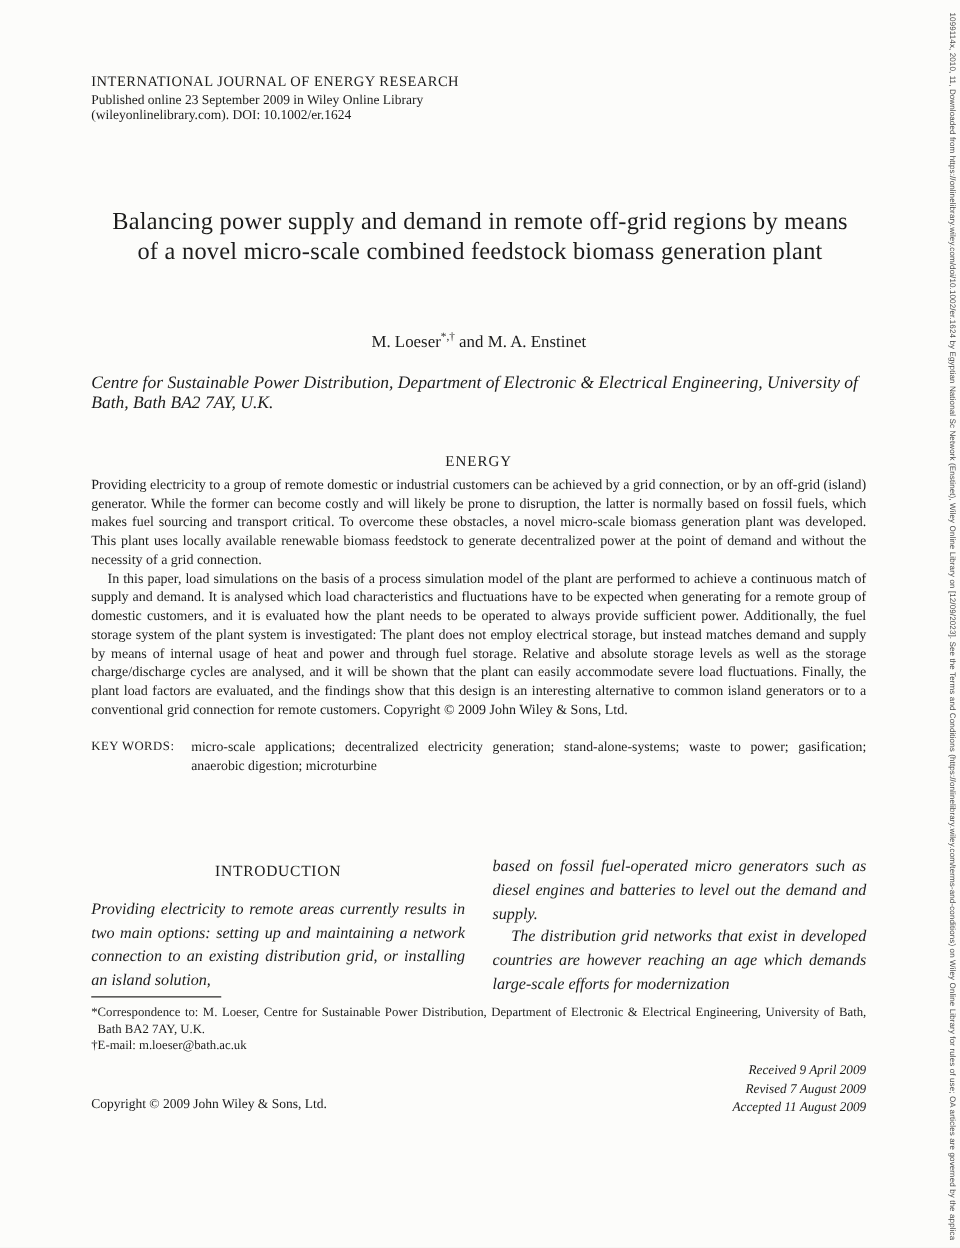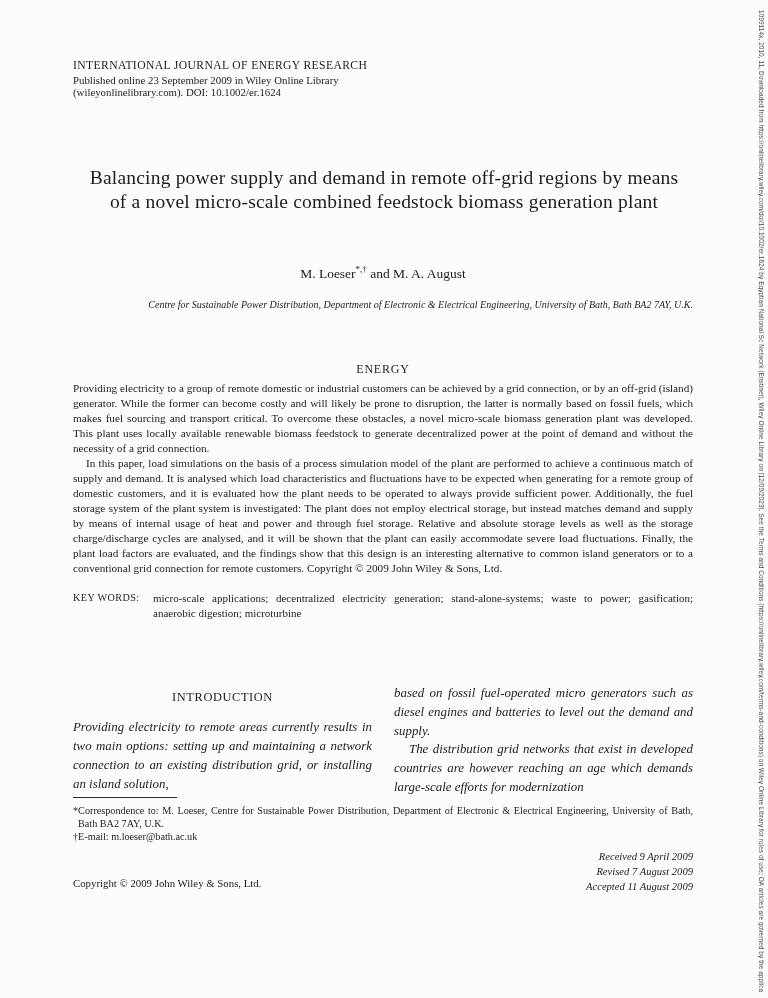--- a/index.html
+++ b/index.html
@@ -45,21 +45,21 @@
     top: 166px; left: 50%; transform: translateX(-50%);
     width: 596px;
     position: absolute;
     text-align: center;
     font-size: 19.5px;
     line-height: 23.5px;
     letter-spacing: 0.2px;
   }
   .authors { top: 264px; text-align: center; font-size: 13.5px; }
   .authors sup { font-size: 9px; }
-  .affiliation { top: 299px; text-align: right; font-style: italic; font-size: 10px; }
+  .affiliation { top: 299px; text-align: left; font-style: italic; font-size: 14px; }
 
   
   .summary-heading { top: 362px; text-align: center; font-size: 12px; letter-spacing: 0.8px; }
   .summary-body { top: 381px; font-size: 11.2px; line-height: 15px; text-align: justify; }
   .summary-body p { margin: 0; }
   .summary-body p.indent { text-indent: 13px; }
 
   
   .keywords { top: 591px; display: flex; font-size: 11px; line-height: 14.5px; }
   .kw-label { flex: 0 0 78px; font-size: 10.2px; letter-spacing: 0.4px; }
@@ -93,21 +93,21 @@
   <div class="watermark">1099114x, 2010, 11, Downloaded from https://onlinelibrary.wiley.com/doi/10.1002/er.1624 by Egyptian National Sc Network (Enstinet), Wiley Online Library on [12/09/2023]. See the Terms and Conditions (https://onlinelibrary.wiley.com/terms-and-conditions) on Wiley Online Library for rules of use; OA articles are governed by the applicable Creative Commons License</div>
 
   <div class="content header">
     <div class="journal-name">INTERNATIONAL JOURNAL OF ENERGY RESEARCH</div>
     <div>Published online 23 September 2009 in Wiley Online Library</div>
     <div>(wileyonlinelibrary.com). DOI: 10.1002/er.1624</div>
   </div>
 
   <h1 class="title" style="margin:0; font-weight:normal;">Balancing power supply and demand in remote off-grid regions by means of a novel micro-scale combined feedstock biomass generation plant</h1>
 
-  <div class="content authors"><span>M. Loeser</span><sup>*,†</sup><span> and M. A. August</span></div>
+  <div class="content authors"><span>M. Loeser</span><sup>*,†</sup><span> and M. A. Enstinet</span></div>
 
   <div class="content affiliation">Centre for Sustainable Power Distribution, Department of Electronic &amp; Electrical Engineering, University of Bath, Bath BA2 7AY, U.K.</div>
 
   <div class="content summary-heading">ENERGY</div>
 
   <div class="content summary-body">
     <p>Providing electricity to a group of remote domestic or industrial customers can be achieved by a grid connection, or by an off-grid (island) generator. While the former can become costly and will likely be prone to disruption, the latter is normally based on fossil fuels, which makes fuel sourcing and transport critical. To overcome these obstacles, a novel micro-scale biomass generation plant was developed. This plant uses locally available renewable biomass feedstock to generate decentralized power at the point of demand and without the necessity of a grid connection.</p>
     <p class="indent">In this paper, load simulations on the basis of a process simulation model of the plant are performed to achieve a continuous match of supply and demand. It is analysed which load characteristics and fluctuations have to be expected when generating for a remote group of domestic customers, and it is evaluated how the plant needs to be operated to always provide sufficient power. Additionally, the fuel storage system of the plant system is investigated: The plant does not employ electrical storage, but instead matches demand and supply by means of internal usage of heat and power and through fuel storage. Relative and absolute storage levels as well as the storage charge/discharge cycles are analysed, and it will be shown that the plant can easily accommodate severe load fluctuations. Finally, the plant load factors are evaluated, and the findings show that this design is an interesting alternative to common island generators or to a conventional grid connection for remote customers. Copyright © 2009 John Wiley &amp; Sons, Ltd.</p>
   </div>
 

